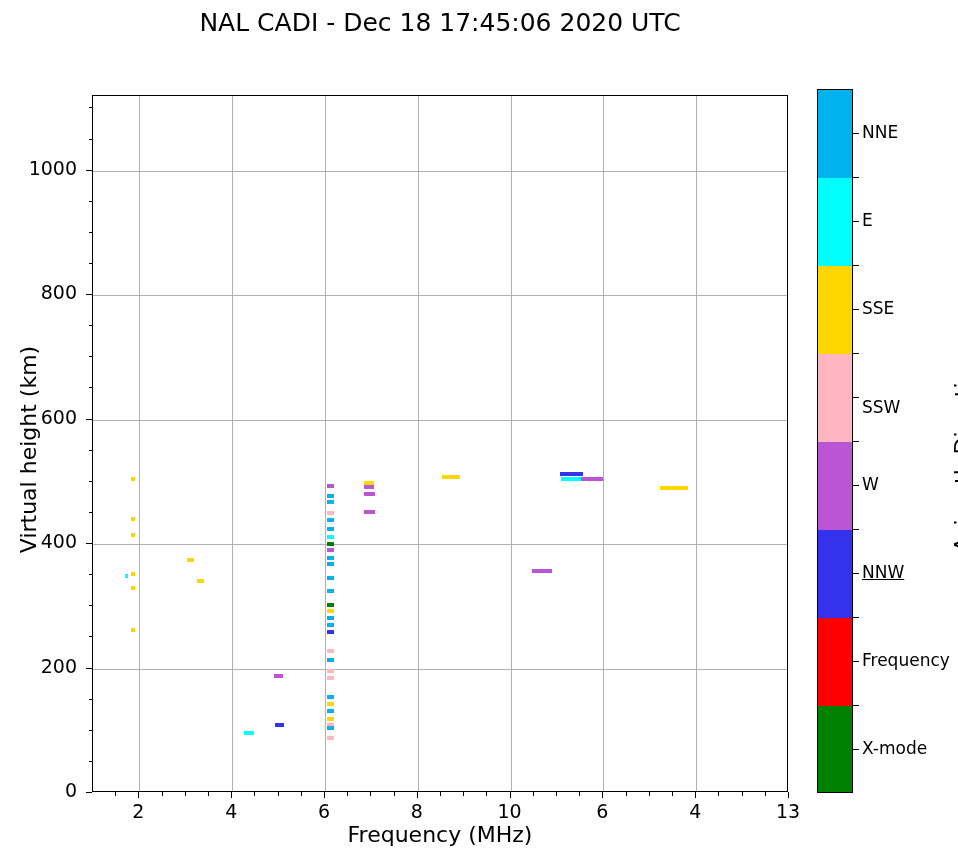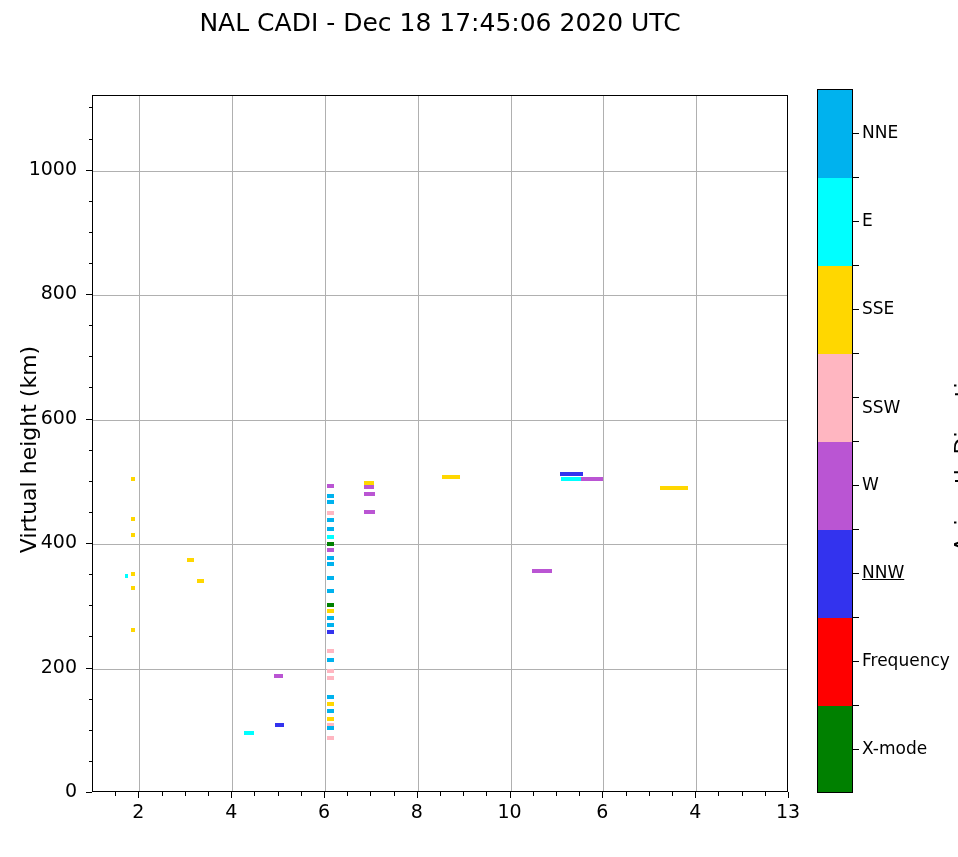--- a/index.html
+++ b/index.html
@@ -247,20 +247,21 @@
       <div class="mark" title="6.96 MHz, 481 km, W" style="left: 271.44px; top: 395.663px; width: 10.208px; background: rgb(186, 85, 211);"></div>
       <div class="mark" title="6.96 MHz, 452 km, W" style="left: 271.44px; top: 413.711px; width: 10.208px; background: rgb(186, 85, 211);"></div>
       <div class="mark" title="8.72 MHz, 508 km, SSE" style="left: 349.392px; top: 378.861px; width: 17.632px; background: rgb(255, 215, 0);"></div>
       <div class="mark" title="10.68 MHz, 357 km, W" style="left: 439.408px; top: 472.831px; width: 19.488px; background: rgb(186, 85, 211);"></div>
       <div class="mark" title="11.32 MHz, 512 km, NNW" style="left: 467.248px; top: 376.371px; width: 23.2px; background: rgb(51, 51, 238);"></div>
       <div class="mark" title="11.34 MHz, 505 km, E" style="left: 468.176px; top: 380.728px; width: 23.2px; background: rgb(0, 255, 255);"></div>
       <div class="mark" title="11.75 MHz, 505 km, W" style="left: 487.664px; top: 380.728px; width: 22.272px; background: rgb(186, 85, 211);"></div>
       <div class="mark" title="13.53 MHz, 490 km, SSE" style="left: 567.472px; top: 390.062px; width: 27.84px; background: rgb(255, 215, 0);"></div>
     </div>
 
+  <div id="xlabel">Frequency (MHz)</div>
   <div id="ylabel">Virtual height (km)</div>
 
   <div id="colorbar">
       <div class="cb-seg" style="top: 0px; height: 88px; background: rgb(0, 178, 238);"></div>
       <div class="cb-seg" style="top: 88px; height: 88px; background: rgb(0, 255, 255);"></div>
       <div class="cb-seg" style="top: 176px; height: 88px; background: rgb(255, 215, 0);"></div>
       <div class="cb-seg" style="top: 264px; height: 88px; background: rgb(255, 182, 193);"></div>
       <div class="cb-seg" style="top: 352px; height: 88px; background: rgb(186, 85, 211);"></div>
       <div class="cb-seg" style="top: 440px; height: 88px; background: rgb(51, 51, 238);"></div>
       <div class="cb-seg" style="top: 528px; height: 88px; background: rgb(255, 0, 0);"></div>

